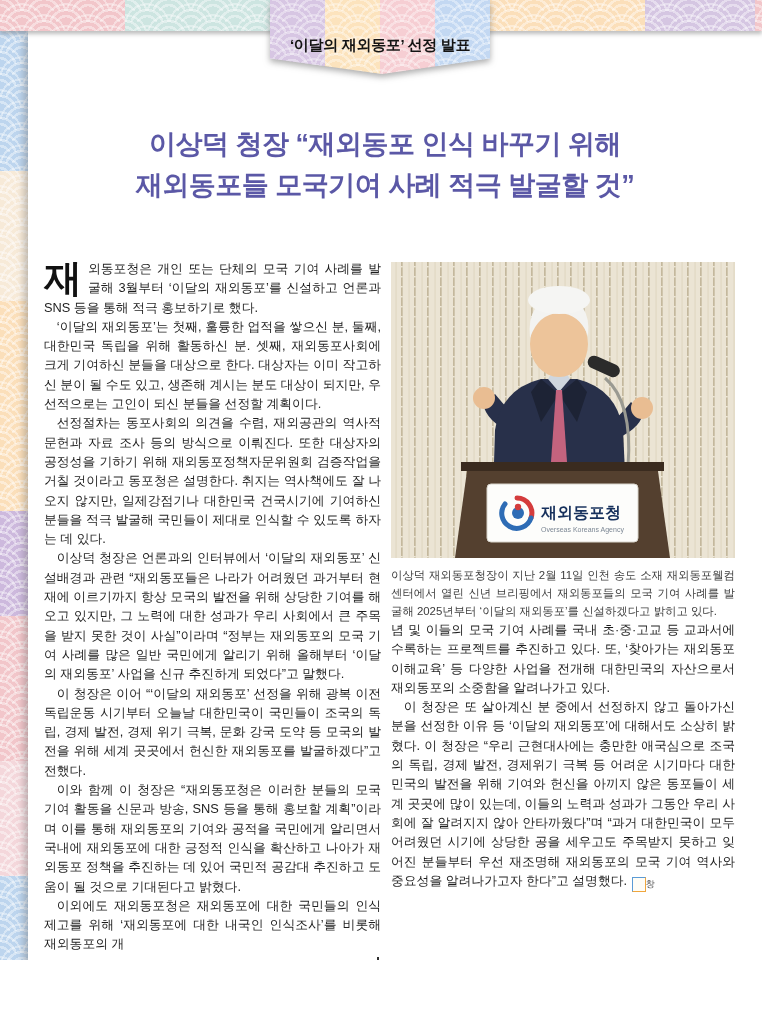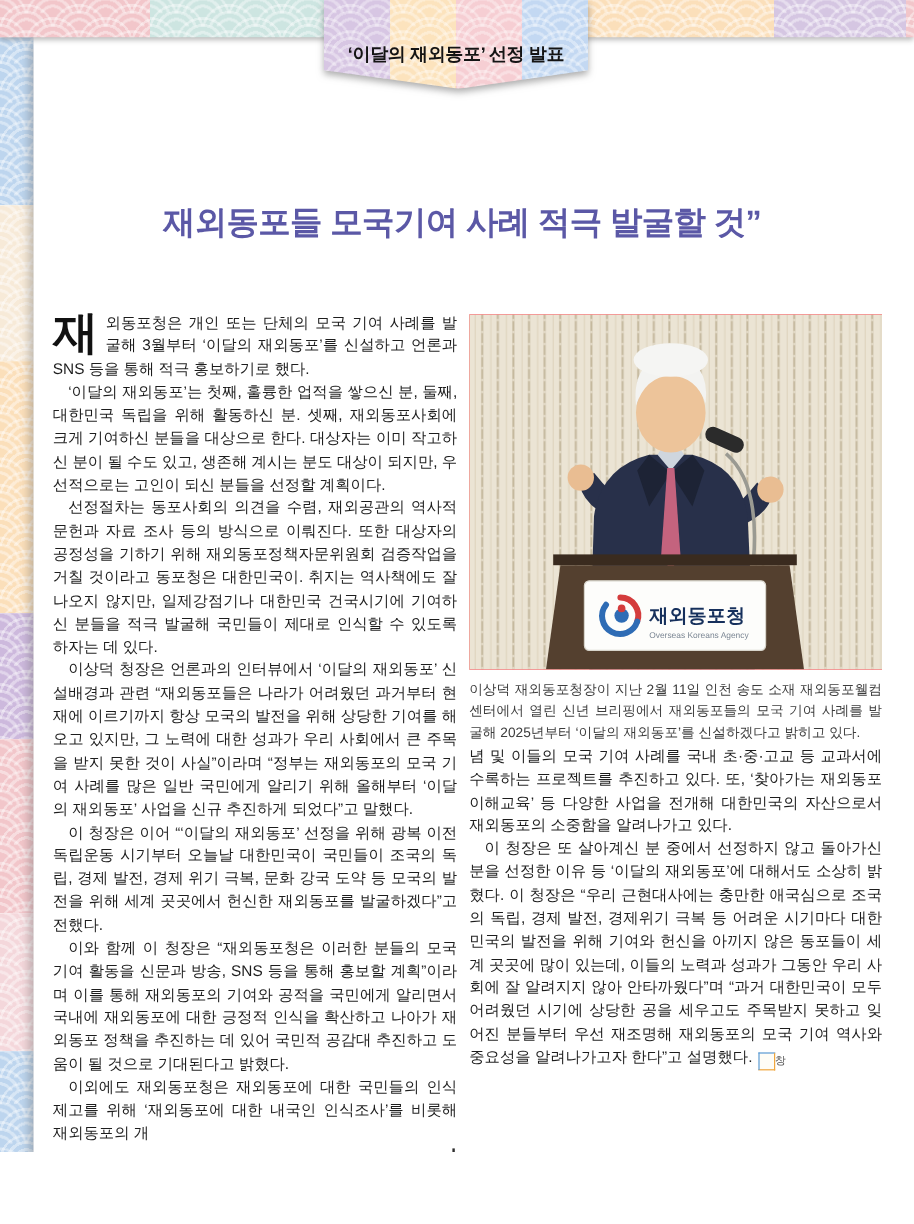--- a/index.html
+++ b/index.html
@@ -111,28 +111,28 @@
   </div>
 
   <div class="panel"></div>
 
   <div class="banner-wrap">
     <div class="banner"></div>
     <div class="banner-label">‘이달의 재외동포’ 선정 발표</div>
   </div>
 
   <h1 class="title">
-    <br>
+    <span>이상덕 청장 “재외동포 인식 바꾸기 위해</span><br>
     <span>재외동포들 모국기여 사례 적극 발굴할 것”</span>
   </h1>
 
   <div class="col col-left">
     <p class="p first"><span class="dropcap">재</span><span>외동포청은 개인 또는 단체의 모국 기여 사례를 발굴해 3월부터 ‘이달의 재외동포’를 신설하고 언론과 SNS 등을 통해 적극 홍보하기로 했다.</span></p>
     <p class="p">‘이달의 재외동포’는 첫째, 훌륭한 업적을 쌓으신 분, 둘째, 대한민국 독립을 위해 활동하신 분. 셋째, 재외동포사회에 크게 기여하신 분들을 대상으로 한다. 대상자는 이미 작고하신 분이 될 수도 있고, 생존해 계시는 분도 대상이 되지만, 우선적으로는 고인이 되신 분들을 선정할 계획이다.</p>
-    <p class="p">선정절차는 동포사회의 의견을 수렴, 재외공관의 역사적 문헌과 자료 조사 등의 방식으로 이뤄진다. 또한 대상자의 공정성을 기하기 위해 재외동포정책자문위원회 검증작업을 거칠 것이라고 동포청은 대한민국이. 취지는 역사책에도 잘 나오지 않지만, 일제강점기나 대한민국 건국시기에 기여하신 분들을 적극 발굴해 국민들이 제대로 인식할 수 있도록 하자는 데 있다.</p>
+    <p class="p">선정절차는 동포사회의 의견을 수렴, 재외공관의 역사적 문헌과 자료 조사 등의 방식으로 이뤄진다. 또한 대상자의 공정성을 기하기 위해 재외동포정책자문위원회 검증작업을 거칠 것이라고 동포청은 설명한다. 취지는 역사책에도 잘 나오지 않지만, 일제강점기나 대한민국 건국시기에 기여하신 분들을 적극 발굴해 국민들이 제대로 인식할 수 있도록 하자는 데 있다.</p>
     <p class="p">이상덕 청장은 언론과의 인터뷰에서 ‘이달의 재외동포’ 신설배경과 관련 “재외동포들은 나라가 어려웠던 과거부터 현재에 이르기까지 항상 모국의 발전을 위해 상당한 기여를 해오고 있지만, 그 노력에 대한 성과가 우리 사회에서 큰 주목을 받지 못한 것이 사실”이라며 “정부는 재외동포의 모국 기여 사례를 많은 일반 국민에게 알리기 위해 올해부터 ‘이달의 재외동포’ 사업을 신규 추진하게 되었다”고 말했다.</p>
     <p class="p">이 청장은 이어 “‘이달의 재외동포’ 선정을 위해 광복 이전 독립운동 시기부터 오늘날 대한민국이 국민들이 조국의 독립, 경제 발전, 경제 위기 극복, 문화 강국 도약 등 모국의 발전을 위해 세계 곳곳에서 헌신한 재외동포를 발굴하겠다”고 전했다.</p>
     <p class="p">이와 함께 이 청장은 “재외동포청은 이러한 분들의 모국 기여 활동을 신문과 방송, SNS 등을 통해 홍보할 계획”이라며 이를 통해 재외동포의 기여와 공적을 국민에게 알리면서 국내에 재외동포에 대한 긍정적 인식을 확산하고 나아가 재외동포 정책을 추진하는 데 있어 국민적 공감대 추진하고 도움이 될 것으로 기대된다고 밝혔다.</p>
     <p class="p">이외에도 재외동포청은 재외동포에 대한 국민들의 인식 제고를 위해 ‘재외동포에 대한 내국인 인식조사’를 비롯해 재외동포의 개</p>
   </div>
 
   <div class="col col-right">
     <figure class="photo">
       <svg viewBox="0 0 344 296" width="344" height="296">
         <defs>

